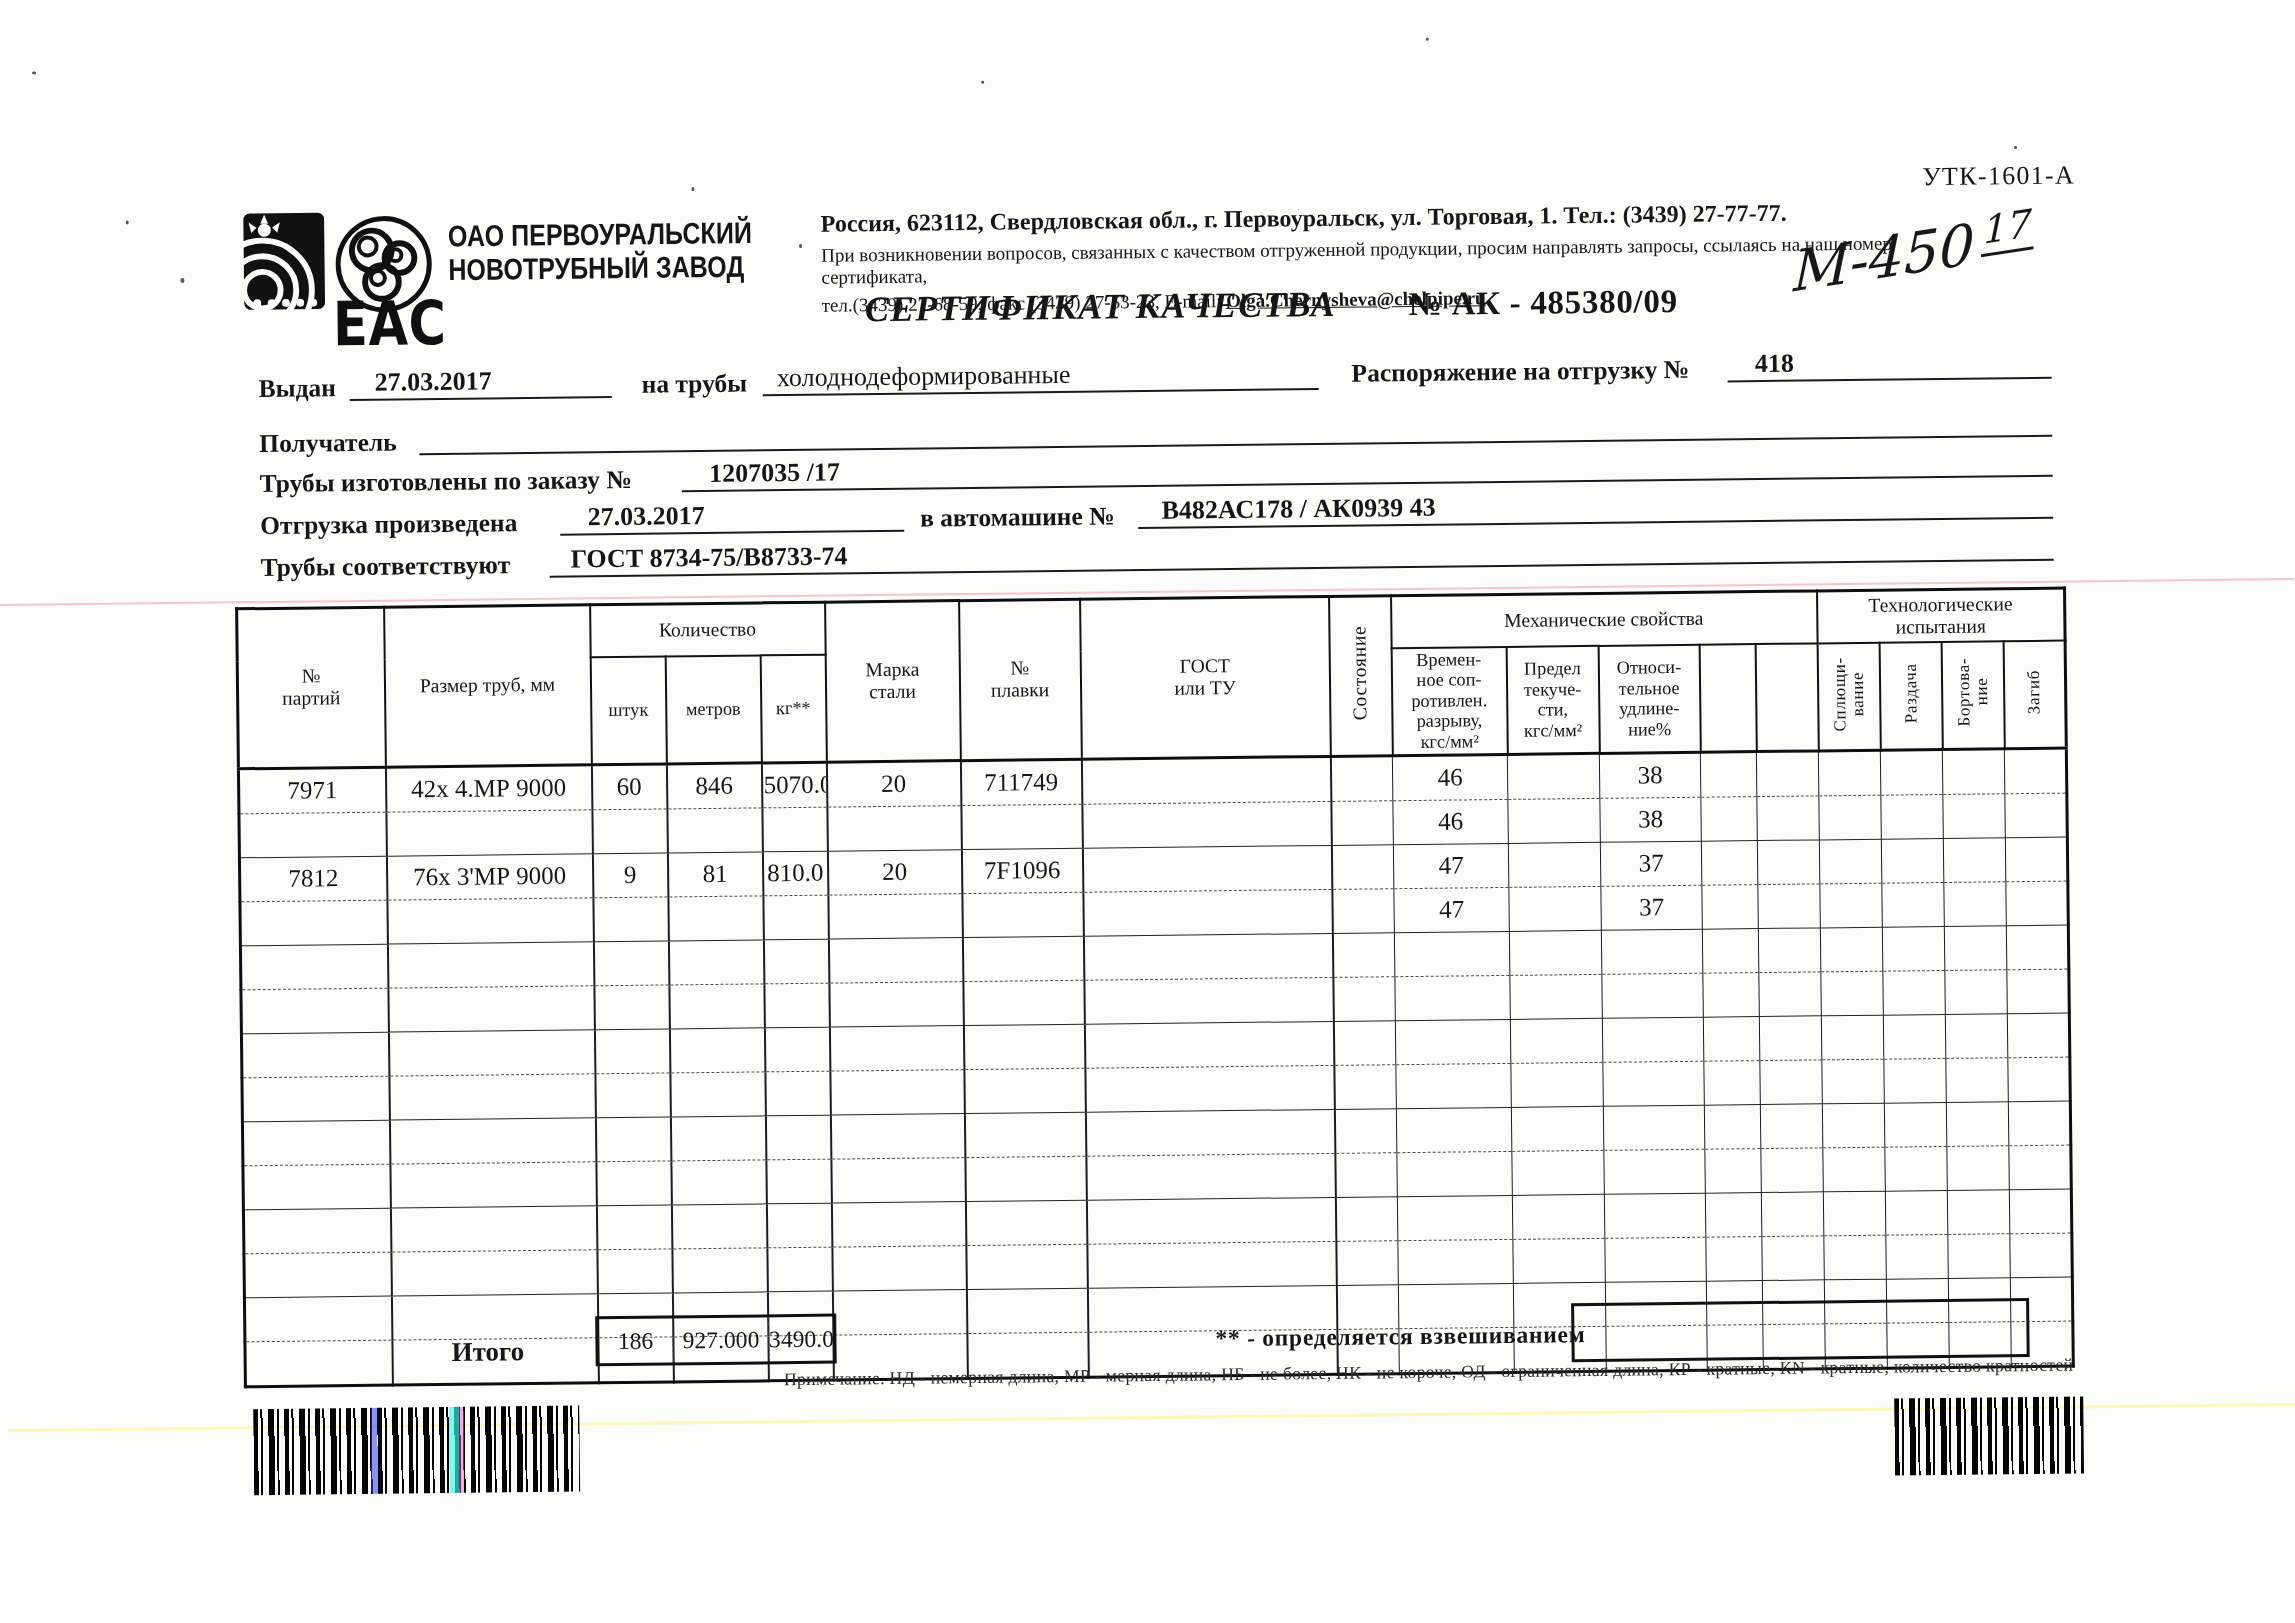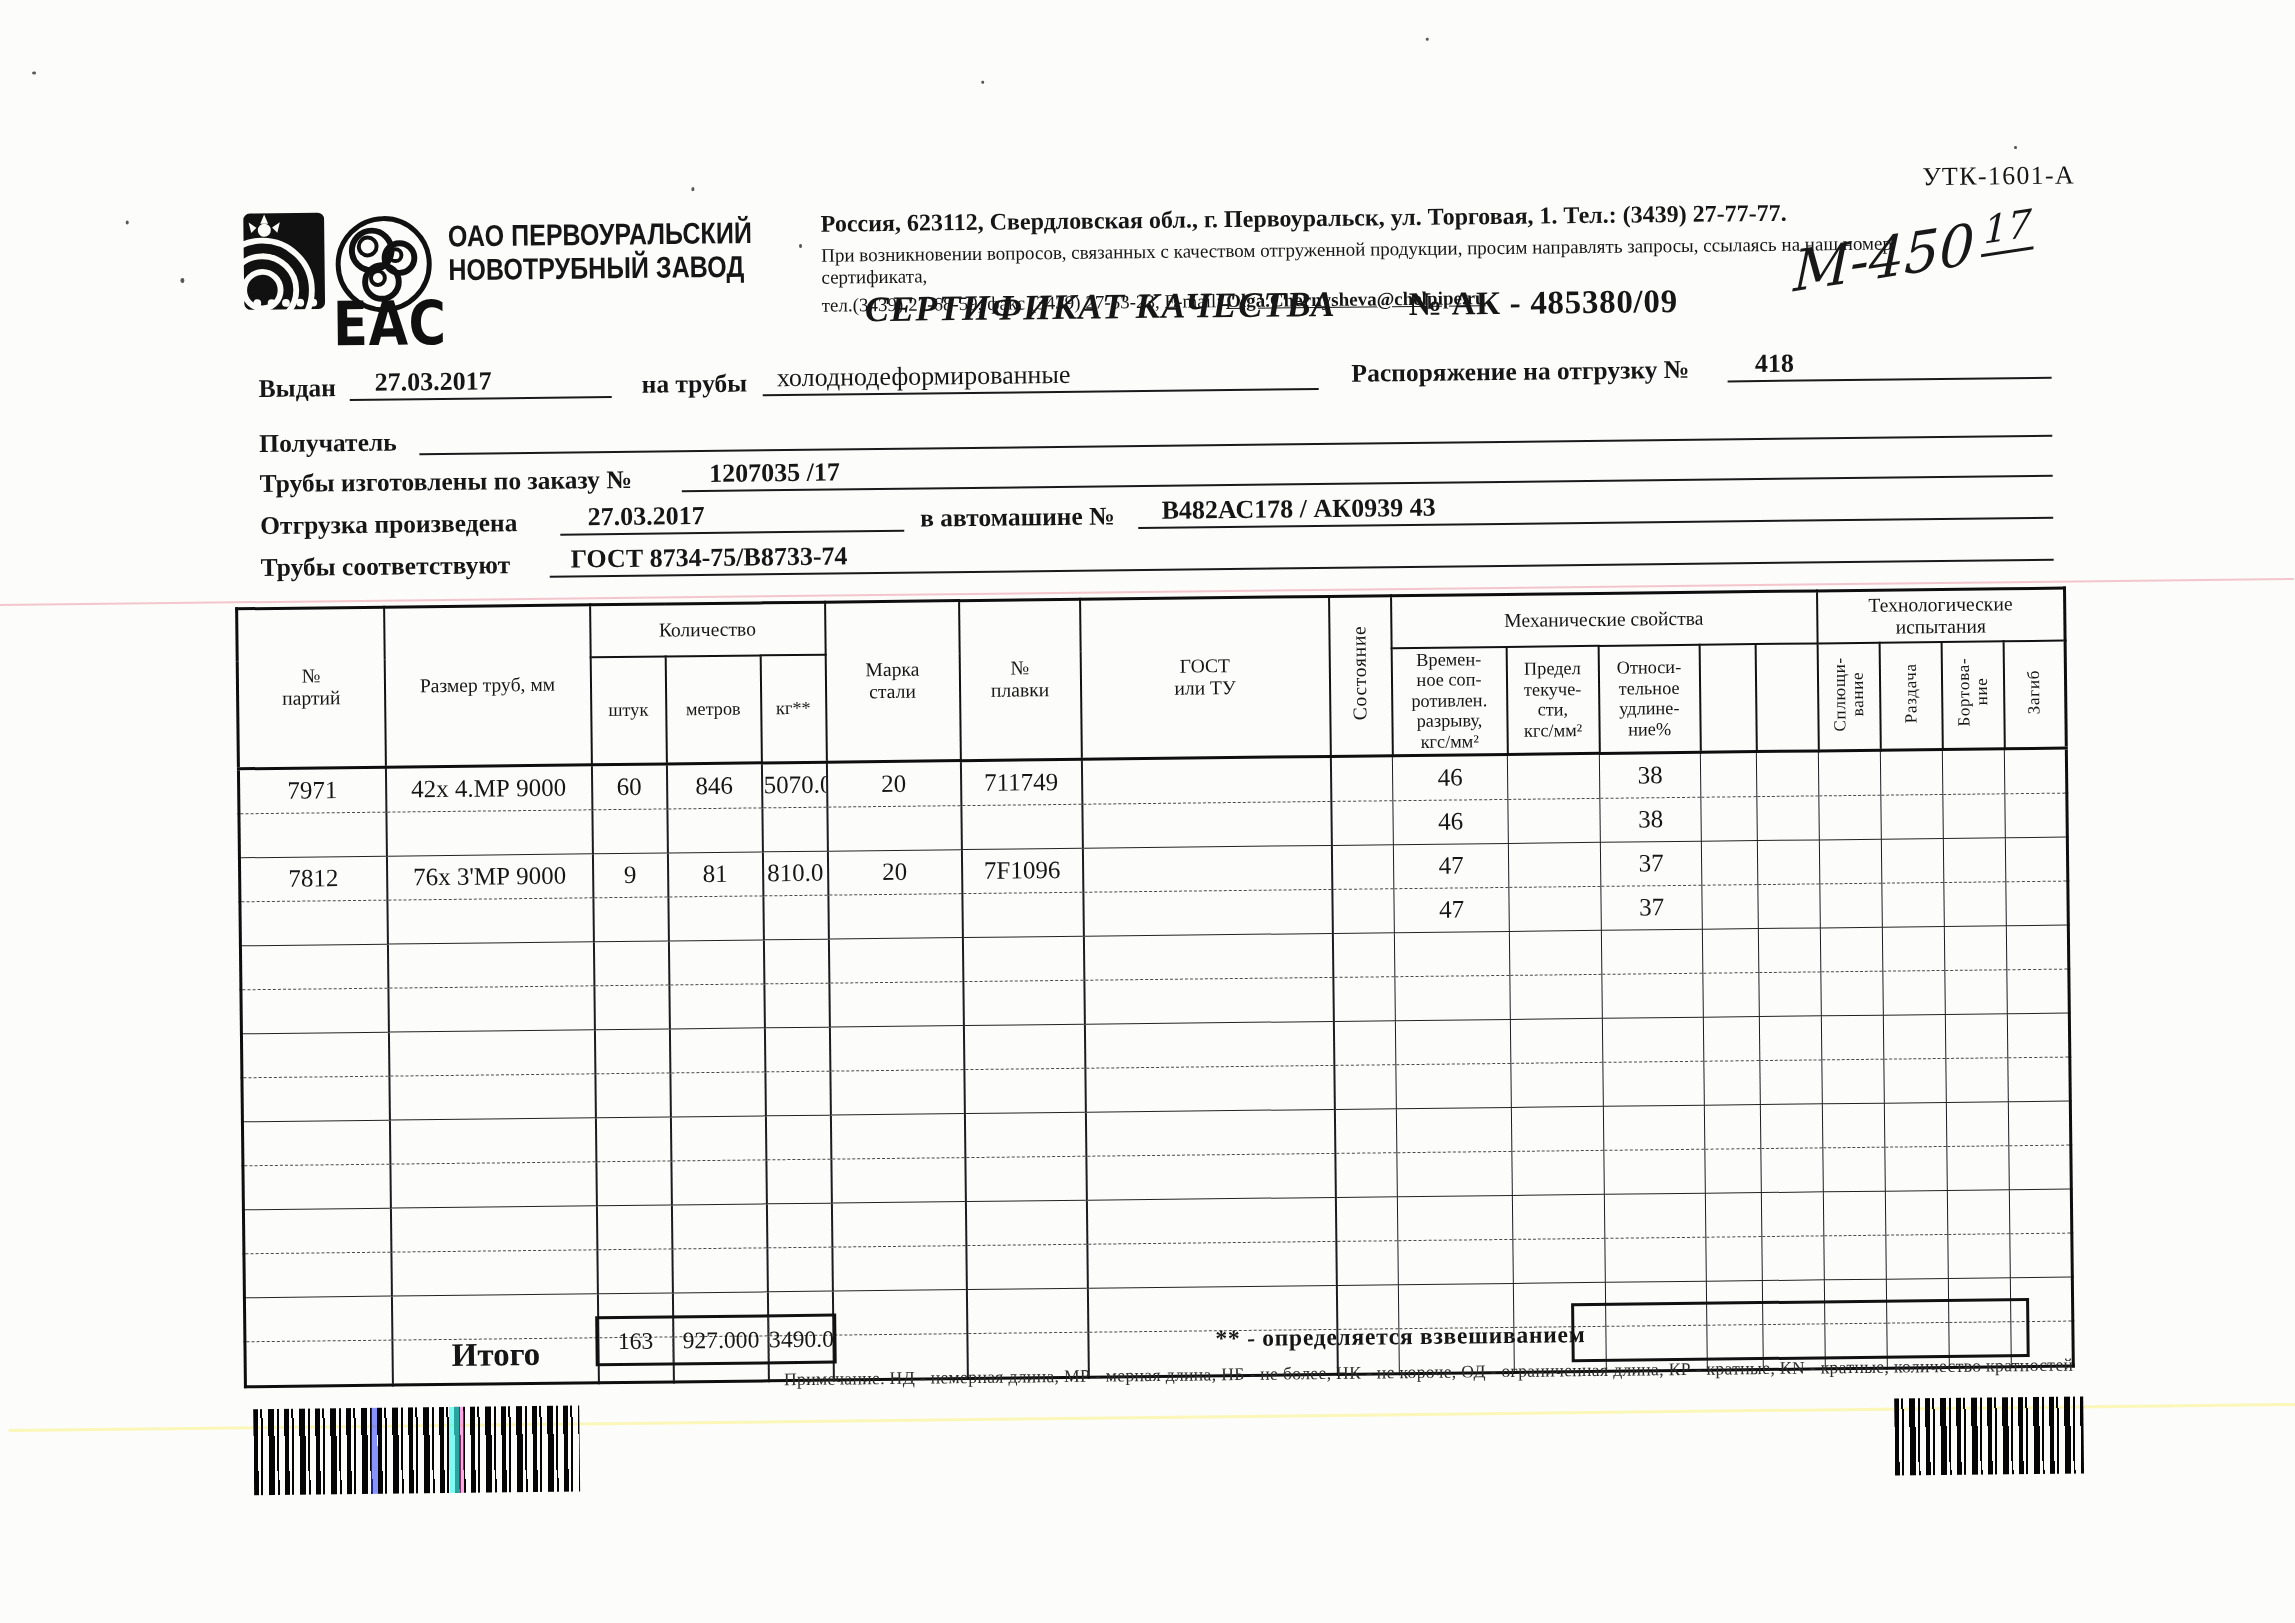--- a/index.html
+++ b/index.html
@@ -50,21 +50,21 @@
   th .v26{font-size:17px;}
   thead{border-bottom:3.3px solid #0e0e0e;}
   table.cert td{height:41px;border-left:1.3px solid #1c1c20;border-right:1.3px solid #1c1c20;
                 font-size:25px;text-align:center;vertical-align:middle;overflow:hidden;white-space:nowrap;}
   table.cert td:nth-child(-n+9){border-left-width:2px;}
   tr.r-dashed td{border-bottom:1.3px dashed #4a4a4a;}
   tr.r-solid td{border-bottom:1.3px solid #232323;}
   tbody tr:last-child td{border-bottom:none;}
 
   
-  .totals-label{left:444px;top:1329px;font-size:33px;font-weight:bold;}
+  .totals-label{left:444px;top:1329px;font-size:27px;font-weight:bold;}
   .totals-box{left:588px;top:1310px;width:241px;height:50px;border:3.3px solid #111;display:flex;box-sizing:border-box;}
   .totals-box .cell{display:flex;align-items:center;justify-content:center;font-size:23.6px;height:100%;box-sizing:border-box;}
   .totals-box .c1{width:75px;}
   .totals-box .c2{width:97px;border-left:1.3px dashed #444;}
   .totals-box .c3{width:65px;border-left:1.3px dashed #444;}
   .weighing{left:1208px;top:1326px;font-size:23.6px;font-weight:bold;letter-spacing:0.7px;}
   .empty-box{left:1564px;top:1308px;width:458px;height:59px;border:3.3px solid #111;box-sizing:border-box;}
   .note-line{left:776px;top:1365px;font-size:17.7px;color:#2b2b2b;letter-spacing:0.3px;}
 
   
@@ -507,21 +507,21 @@
             <td></td>
             <td></td>
             <td></td>
             <td></td>
           </tr>
         </tbody>
   </table>
 
   <div class="abs totals-label">Итого</div>
   <div class="abs totals-box">
-    <div class="cell c1">163</div>
+    <div class="cell c1">186</div>
     <div class="cell c2">927.000</div>
     <div class="cell c3">3490.0</div>
   </div>
   <div class="abs weighing">** - определяется взвешиванием</div>
   <div class="abs empty-box"></div>
   <div class="abs note-line">Примечание. НД - немерная длина, МР - мерная длина, НБ - не более, НК - не короче, ОД - ограниченная длина, КР - кратные, КN - кратные, количество кратностей</div>
 
   <div class="barcode barcode-left"></div>
   <div class="barcode barcode-right"></div>
 

